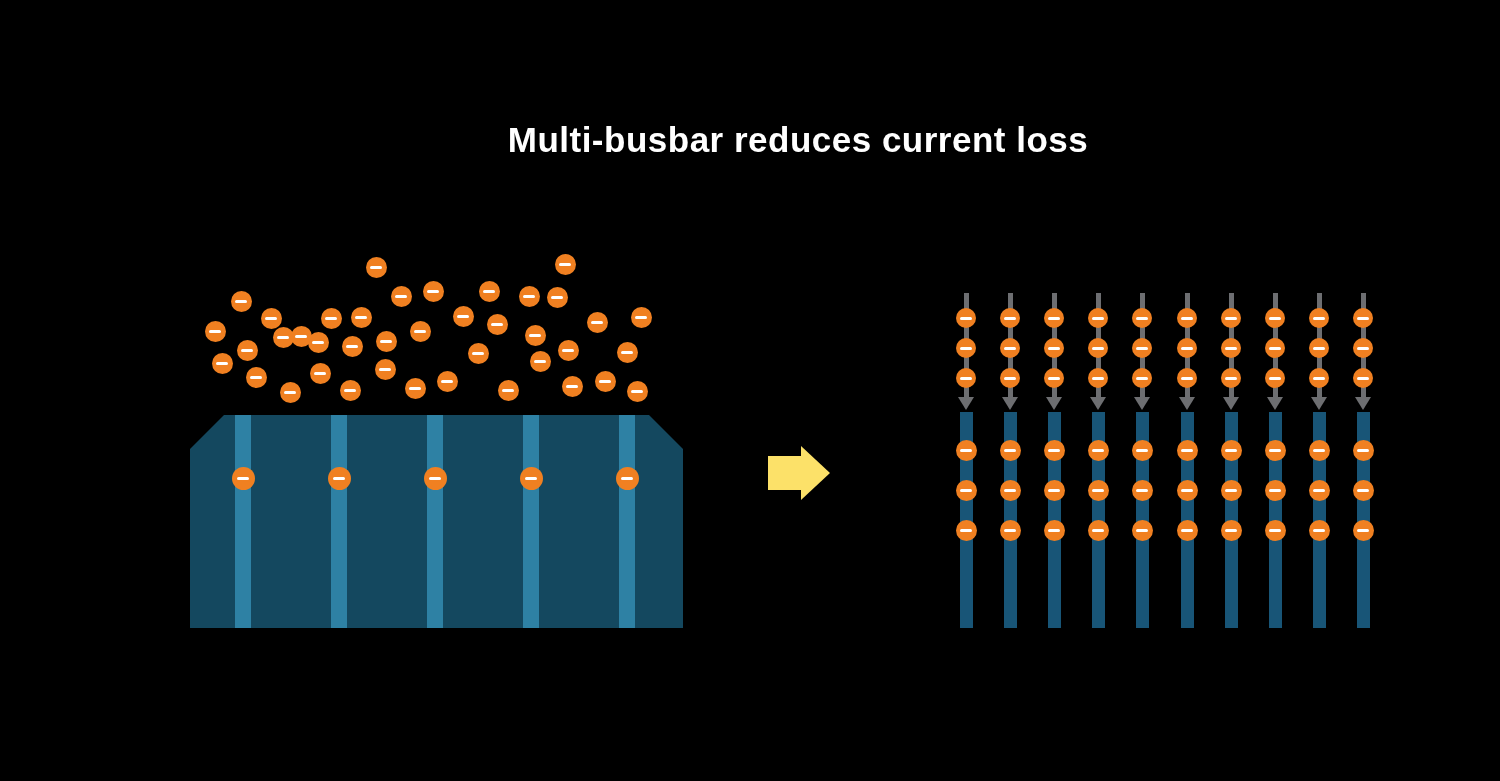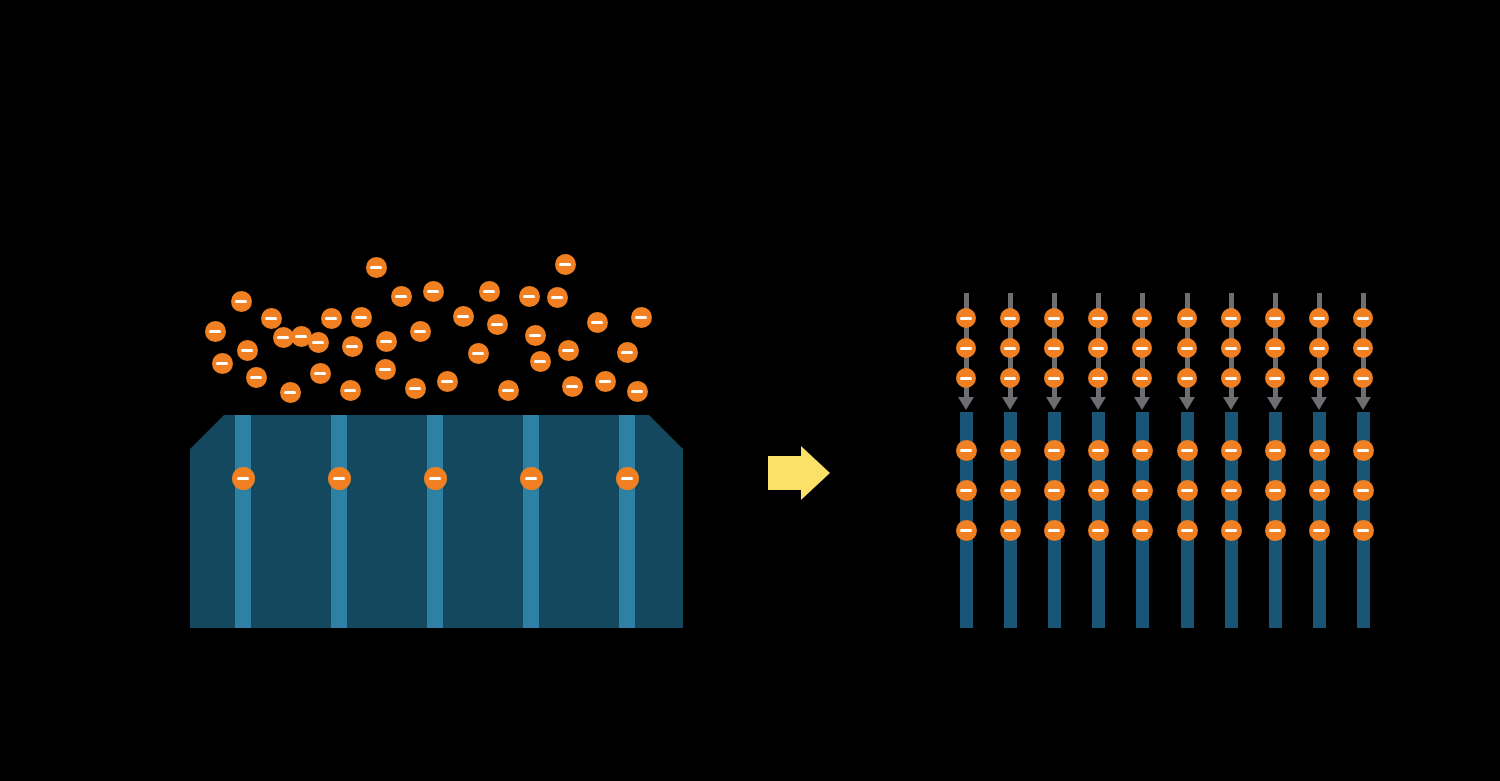--- a/index.html
+++ b/index.html
@@ -27,20 +27,21 @@
   .electron .minus{
     width:56%;height:3px;border-radius:2px;
   }
   .tri-down{position:absolute;width:0;height:0;}
   .tri-right{position:absolute;width:0;height:0;}
 </style>
 </head>
 <body>
 
 <div class="canvas" id="canvas" style="background: rgb(0, 0, 0);">
+  <div class="title" style="color: rgb(255, 255, 255);">Multi-busbar reduces current loss</div>
 <div class="abs" style="left: 190px; top: 415px; width: 493px; height: 213px; background: rgb(20, 72, 95); clip-path: polygon(0px 34px, 34px 0px, calc(100% - 34px) 0px, 100% 34px, 100% 100%, 0px 100%);">
       <div class="abs" style="left: 45px; top: 0px; width: 16px; height: 100%; background: rgb(46, 129, 164);"></div>
       <div class="abs" style="left: 141px; top: 0px; width: 16px; height: 100%; background: rgb(46, 129, 164);"></div>
       <div class="abs" style="left: 237px; top: 0px; width: 16px; height: 100%; background: rgb(46, 129, 164);"></div>
       <div class="abs" style="left: 333px; top: 0px; width: 16px; height: 100%; background: rgb(46, 129, 164);"></div>
       <div class="abs" style="left: 429px; top: 0px; width: 16px; height: 100%; background: rgb(46, 129, 164);"></div>
     </div>
     <div class="electron" style="left: 365.5px; top: 256.5px; width: 21px; height: 21px; background: rgb(240, 128, 33);">
       <div class="minus" style="background: rgb(255, 255, 255);"></div>
     </div>

